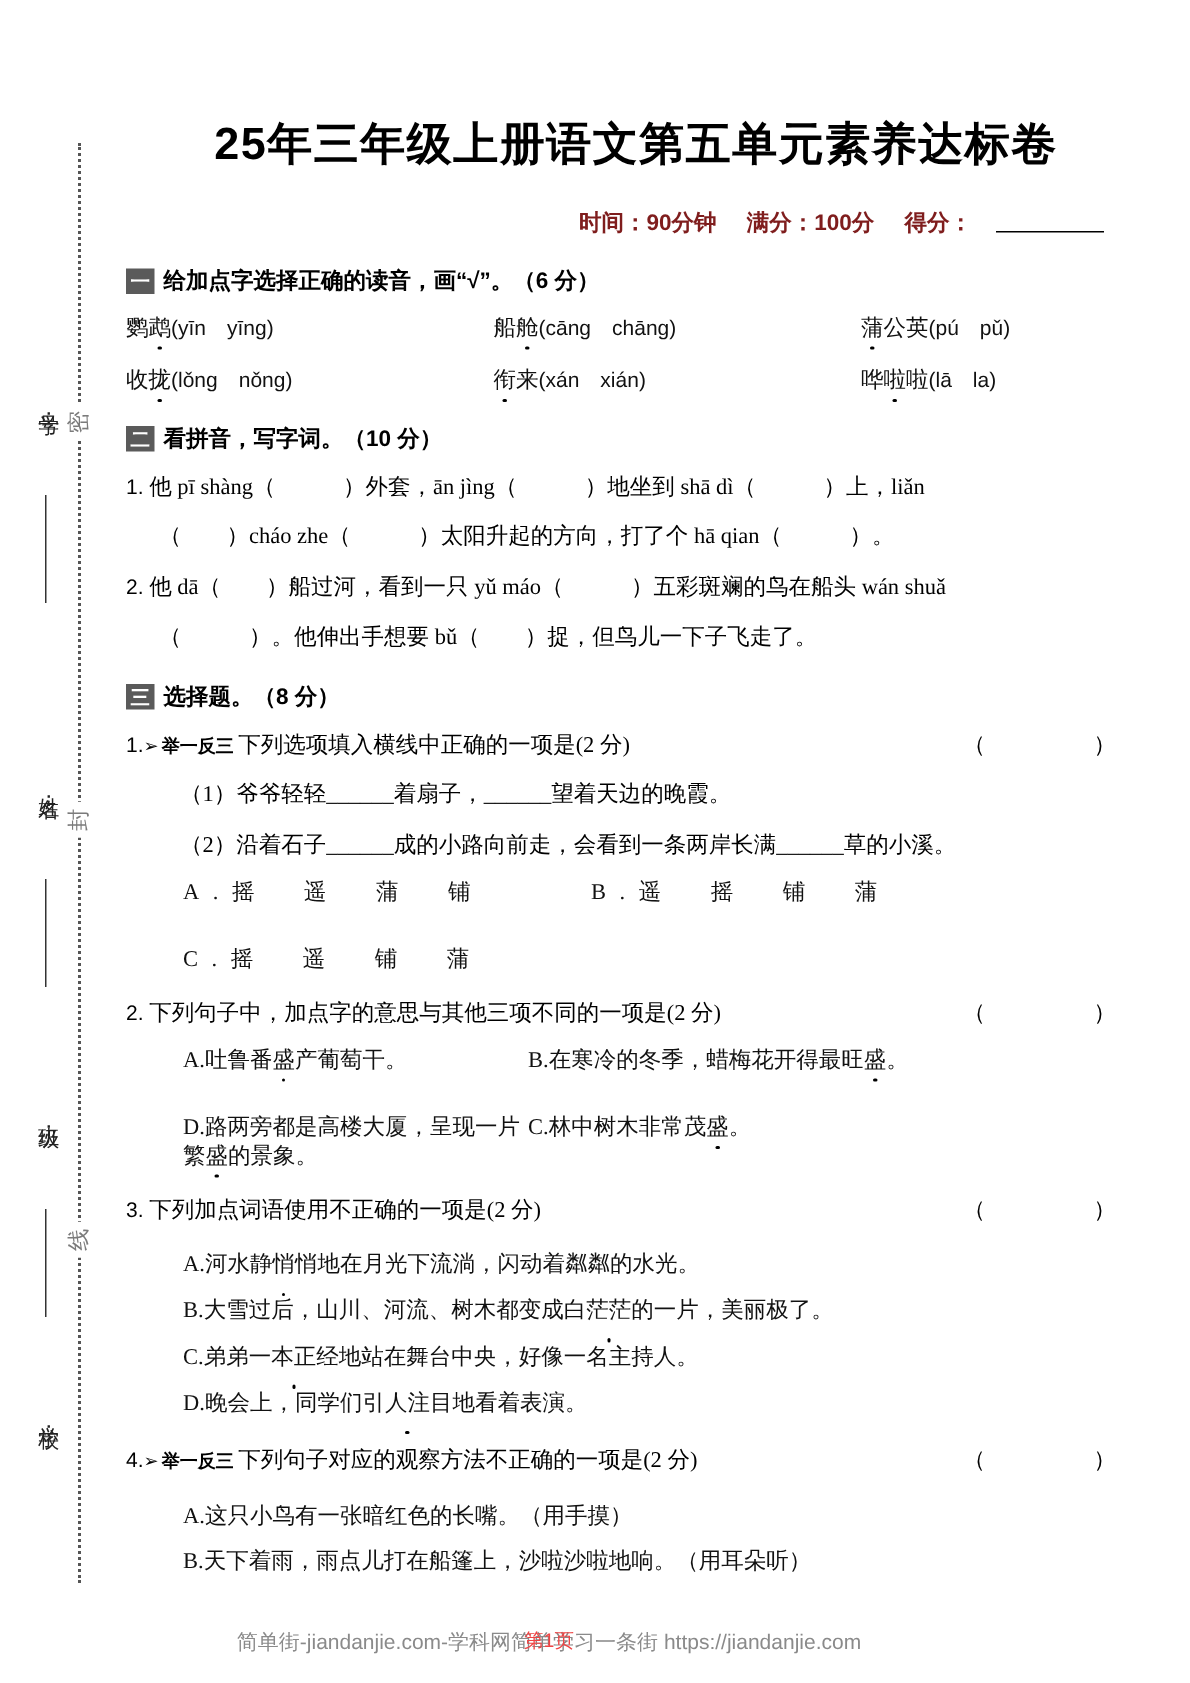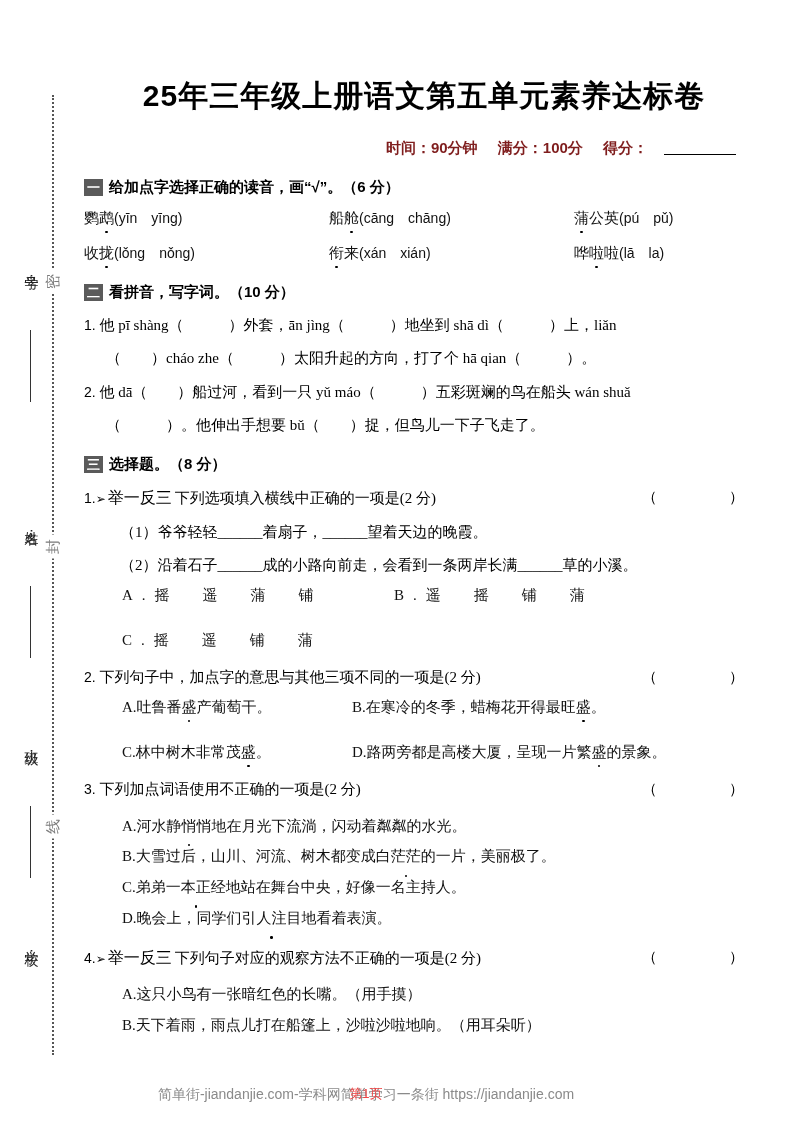--- a/index.html
+++ b/index.html
@@ -173,22 +173,22 @@
     line-height: 1.35;
     color: #000;
   }
   .q-line.sub { padding-left: 22px; }
   .q-line.indent2 { padding-left: 36px; }
 
   .num { font-family: "Liberation Sans", sans-serif; font-size: 14px; }
 
   .jyfs {
     font-family: "Liberation Sans", sans-serif;
-    font-size: 16px;
-    font-weight: normal;
+    font-size: 12px;
+    font-weight: bold;
     letter-spacing: 0;
     margin: 0 3px 0 1px;
   }
   .arrow-icon {
     display: inline-block;
     font-size: 12px;
     margin-right: 1px;
   }
 
   .answer-slot {
@@ -346,22 +346,22 @@
     </div>
 
     <div class="q-line" style="margin-top:17px;">
       <span class="answer-slot">（　　）</span>
       <span class="num">2.</span>
       <span>下列句子中，加点字的意思与其他三项不同的一项是(2 分)</span>
     </div>
     <div class="opt-grid wide">
       <div><span>A.</span><span>吐鲁番</span><span class="dotted-char">盛</span><span>产葡萄干。</span></div>
       <div><span>B.</span><span>在寒冷的冬季，蜡梅花开得最旺</span><span class="dotted-char">盛</span><span>。</span></div>
+      <div><span>D.</span><span>路两旁都是高楼大厦，呈现一片繁</span><span class="dotted-char">盛</span><span>的景象。</span></div>
       <div><span>C.</span><span>林中树木非常茂</span><span class="dotted-char">盛</span><span>。</span></div>
-      <div><span>D.</span><span>路两旁都是高楼大厦，呈现一片繁</span><span class="dotted-char">盛</span><span>的景象。</span></div>
     </div>
 
     <div class="q-line" style="margin-top:17px;">
       <span class="answer-slot">（　　）</span>
       <span class="num">3.</span>
       <span>下列加点词语使用不正确的一项是(2 分)</span>
     </div>
     <div class="opt-stack">
       <div><span>A.</span><span>河水</span><span class="dotted-char">静悄悄</span><span>地在月光下流淌，闪动着粼粼的水光。</span></div>
       <div><span>B.</span><span>大雪过后，山川、河流、树木都变成白</span><span class="dotted-char">茫茫</span><span>的一片，美丽极了。</span></div>

